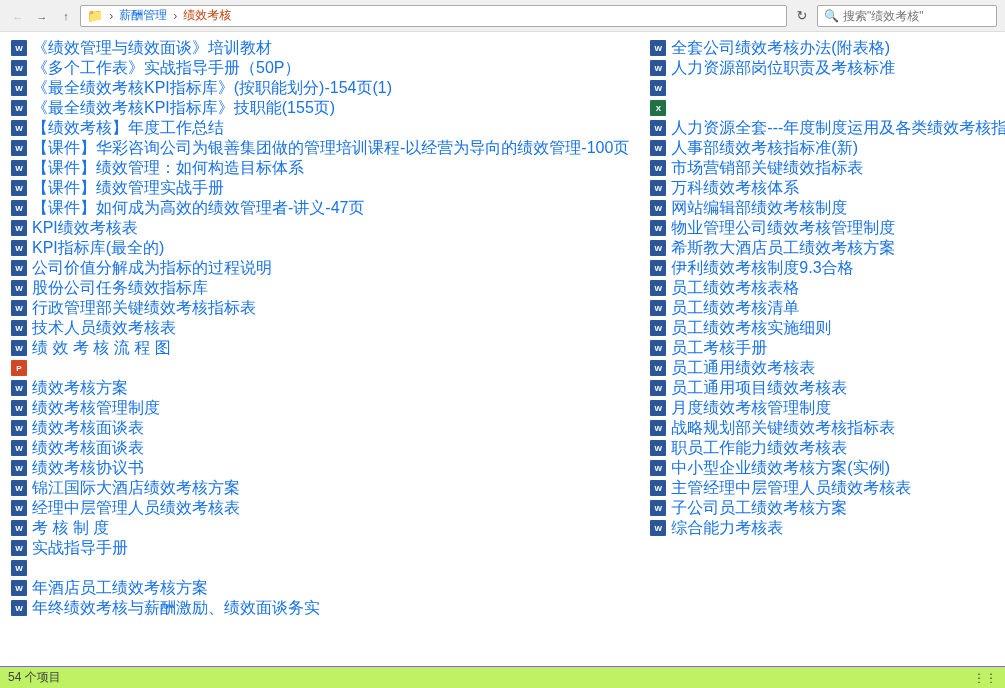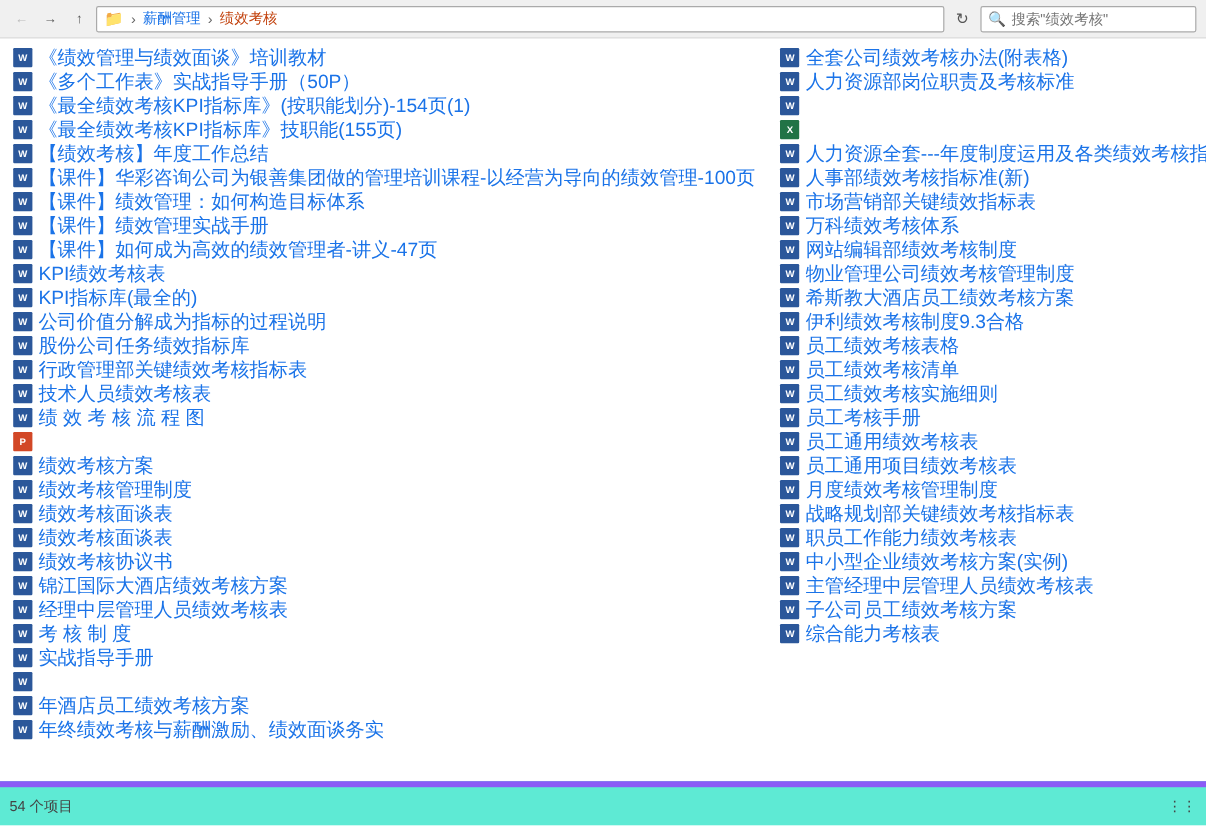--- a/index.html
+++ b/index.html
@@ -167,23 +167,23 @@
 
     .file-name {
       font-size: 16px;
       color: #1a73e8;
       overflow: hidden;
       text-overflow: ellipsis;
     }
 
     
     .status-bar {
-      height: 37px;
-      background: #5eead4;
-      border-top: 5px solid #8b5cf6;
+      height: 22px;
+      background: #bef264;
+      border-top: 1px solid #8b5cf6;
       display: flex;
       align-items: center;
       padding: 0 8px;
       font-size: 12px;
       color: #444;
       justify-content: space-between;
     }
 
     .column-divider {
       width: 1px;

